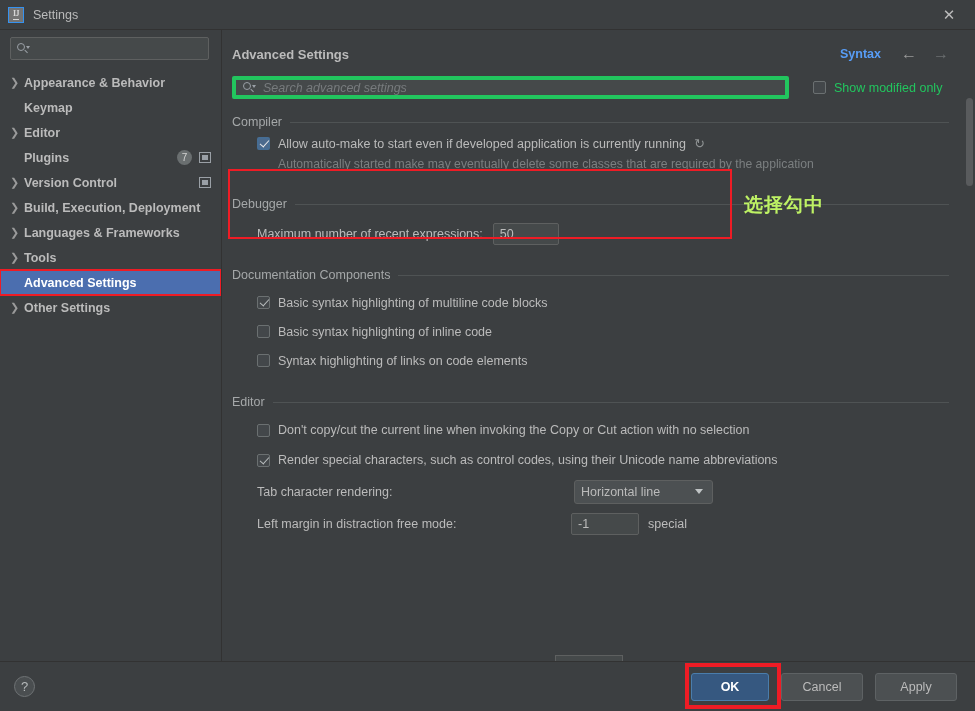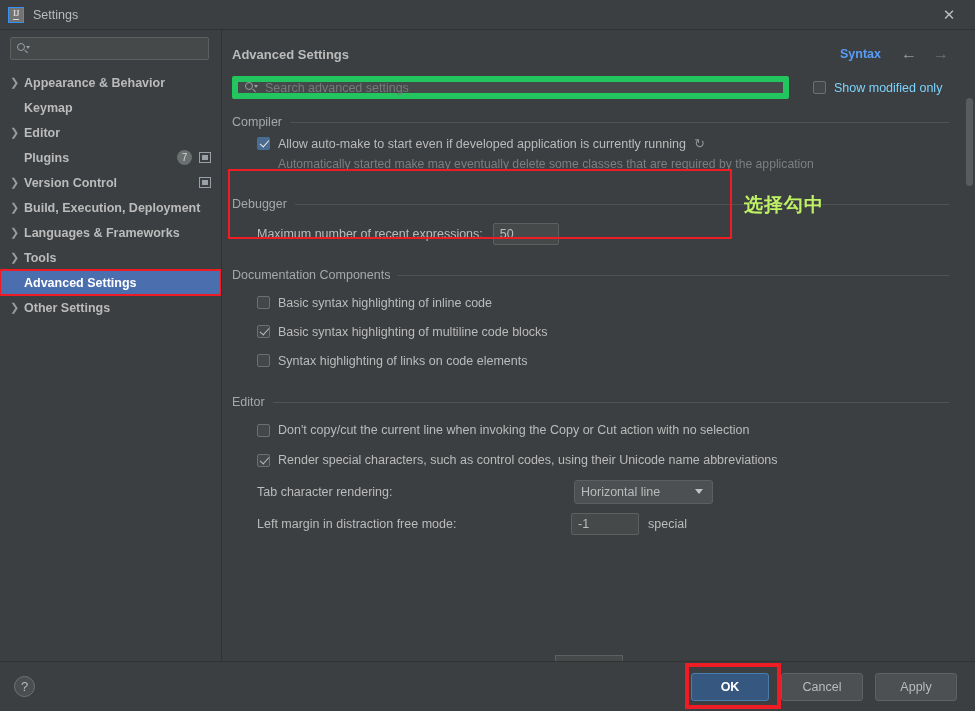--- a/index.html
+++ b/index.html
@@ -218,36 +218,37 @@
 
   .adv-search-row {
     display: flex;
     align-items: center;
     margin-top: 10px;
   }
   .adv-search {
     flex: 0 0 557px;
     height: 23px;
     background: #45494a;
-    border: 6px solid #22c55e;
+    border: 4px solid #22c55e;
     border-radius: 2px;
     display: flex;
     align-items: center;
     padding: 0 7px;
+    font-style: italic;
   }
   .adv-search .ph {
     color: #777b7d;
     font-size: 12.5px;
     margin-left: 3px;
   }
   .show-mod {
     display: flex;
     align-items: flex-start;
     margin-left: 24px;
-    color: #7dd3fc;
+    color: #22c55e;
     font-size: 12.5px;
   }
 
   
   .cb {
     width: 13px; height: 13px;
     flex: 0 0 13px;
     border: 1px solid #6b7071;
     background: #43474a;
     border-radius: 2px;
@@ -583,26 +584,26 @@
           </div>
         </div>
 
         <div class="section" style="margin-top:20px;">
           <div class="section-head">
             <span>Documentation Components</span>
             <span class="line"></span>
           </div>
           <div class="section-body" style="margin-top:6px;">
             <div class="opt-row" style="min-height:29px;">
+              <span class="cb checked"></span>
+              <span class="opt-label">Basic syntax highlighting of multiline code blocks</span>
+            </div>
+            <div class="opt-row" style="min-height:29px;">
               <span class="cb"></span>
               <span class="opt-label">Basic syntax highlighting of inline code</span>
-            </div>
-            <div class="opt-row" style="min-height:29px;">
-              <span class="cb checked"></span>
-              <span class="opt-label">Basic syntax highlighting of multiline code blocks</span>
             </div>
             <div class="opt-row" style="min-height:29px;">
               <span class="cb"></span>
               <span class="opt-label">Syntax highlighting of links on code elements</span>
             </div>
           </div>
         </div>
 
         <div class="section" style="margin-top:20px;">
           <div class="section-head">

